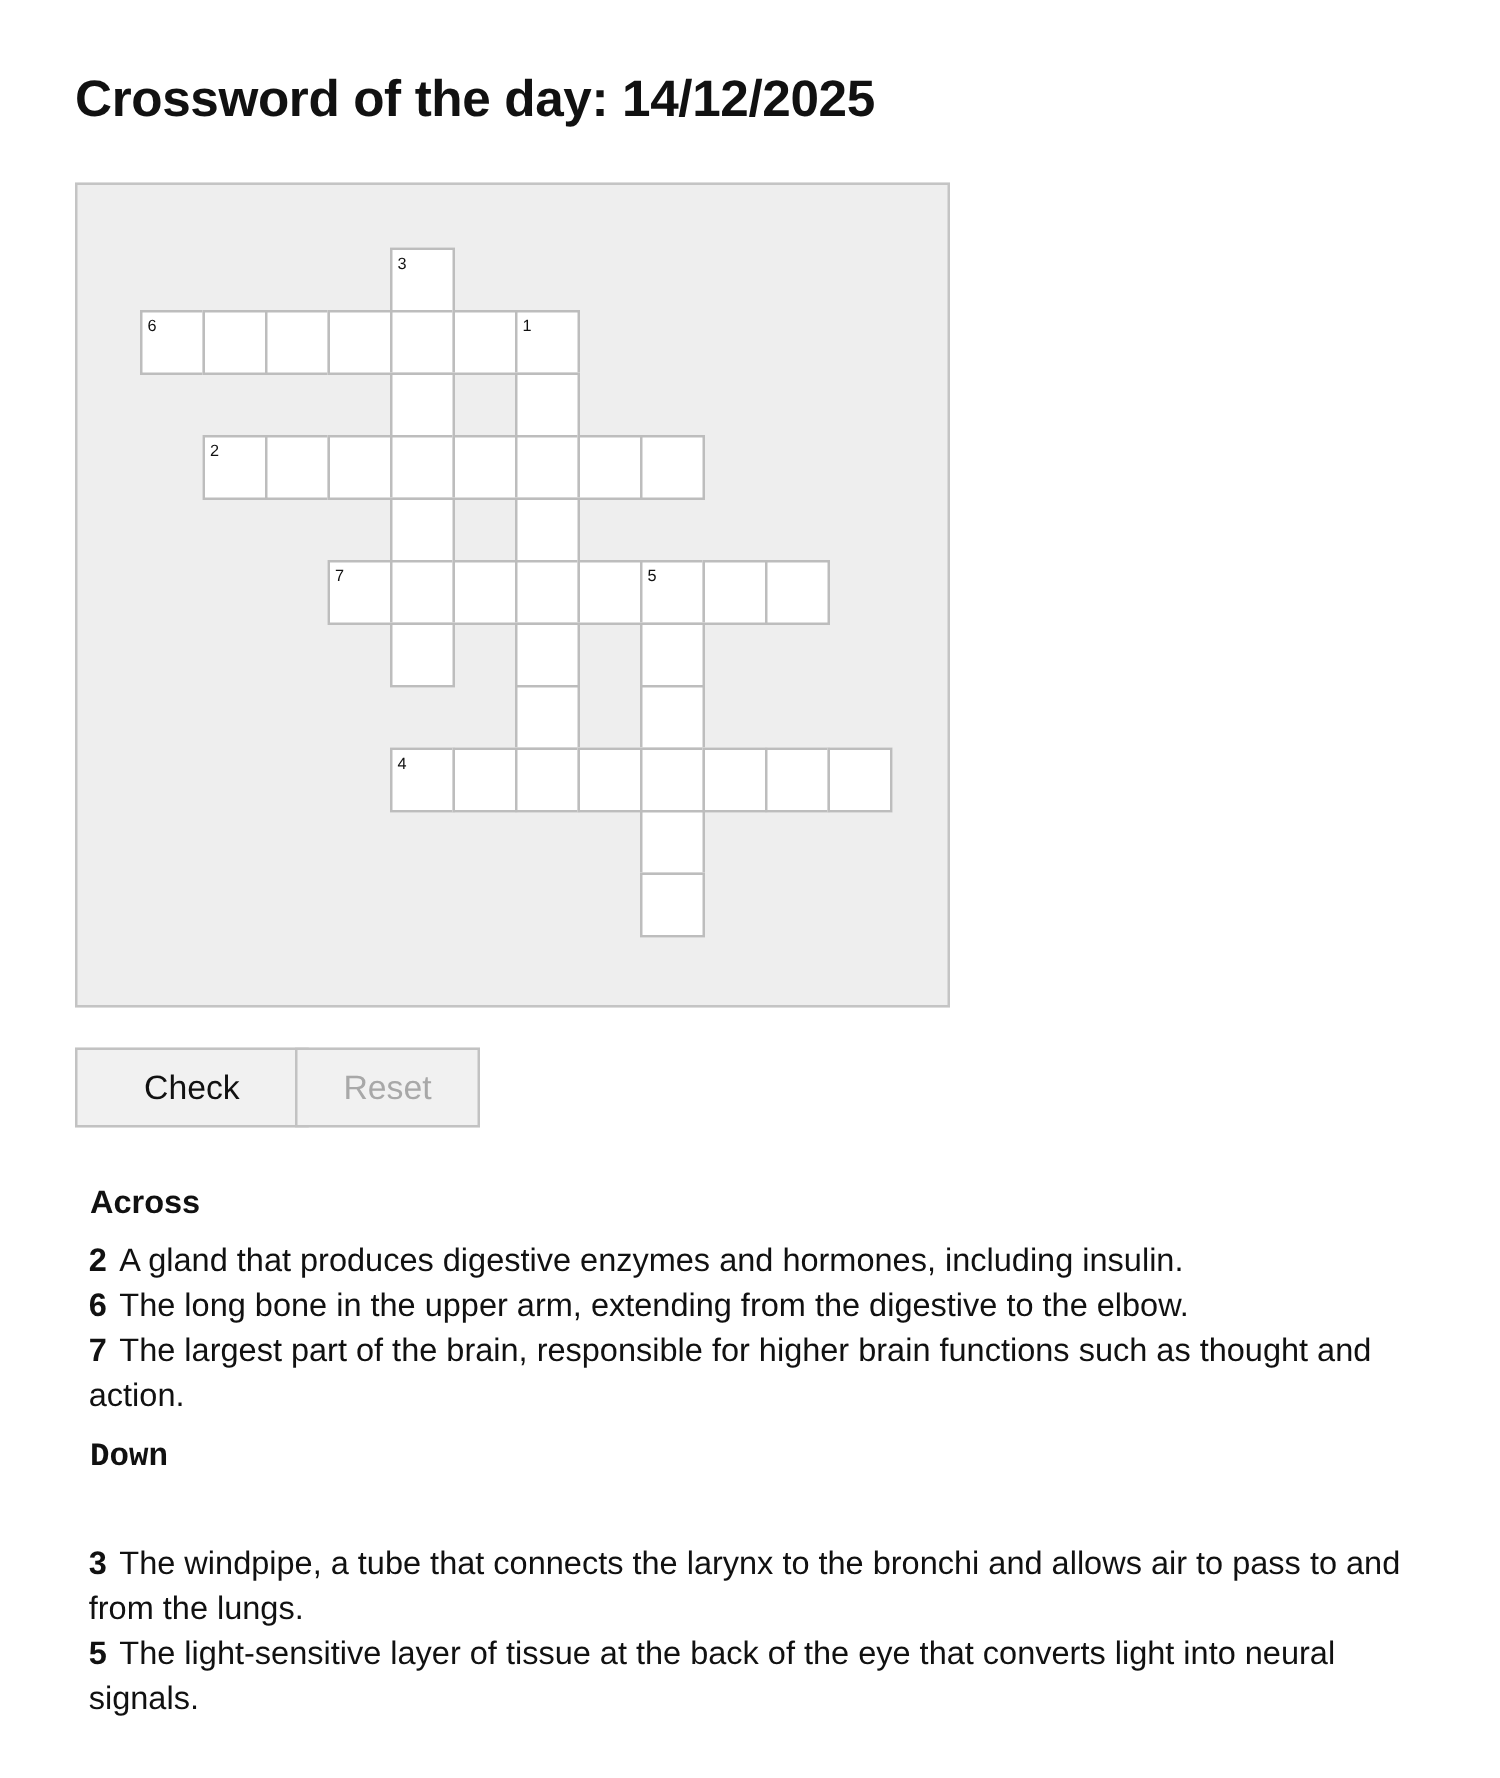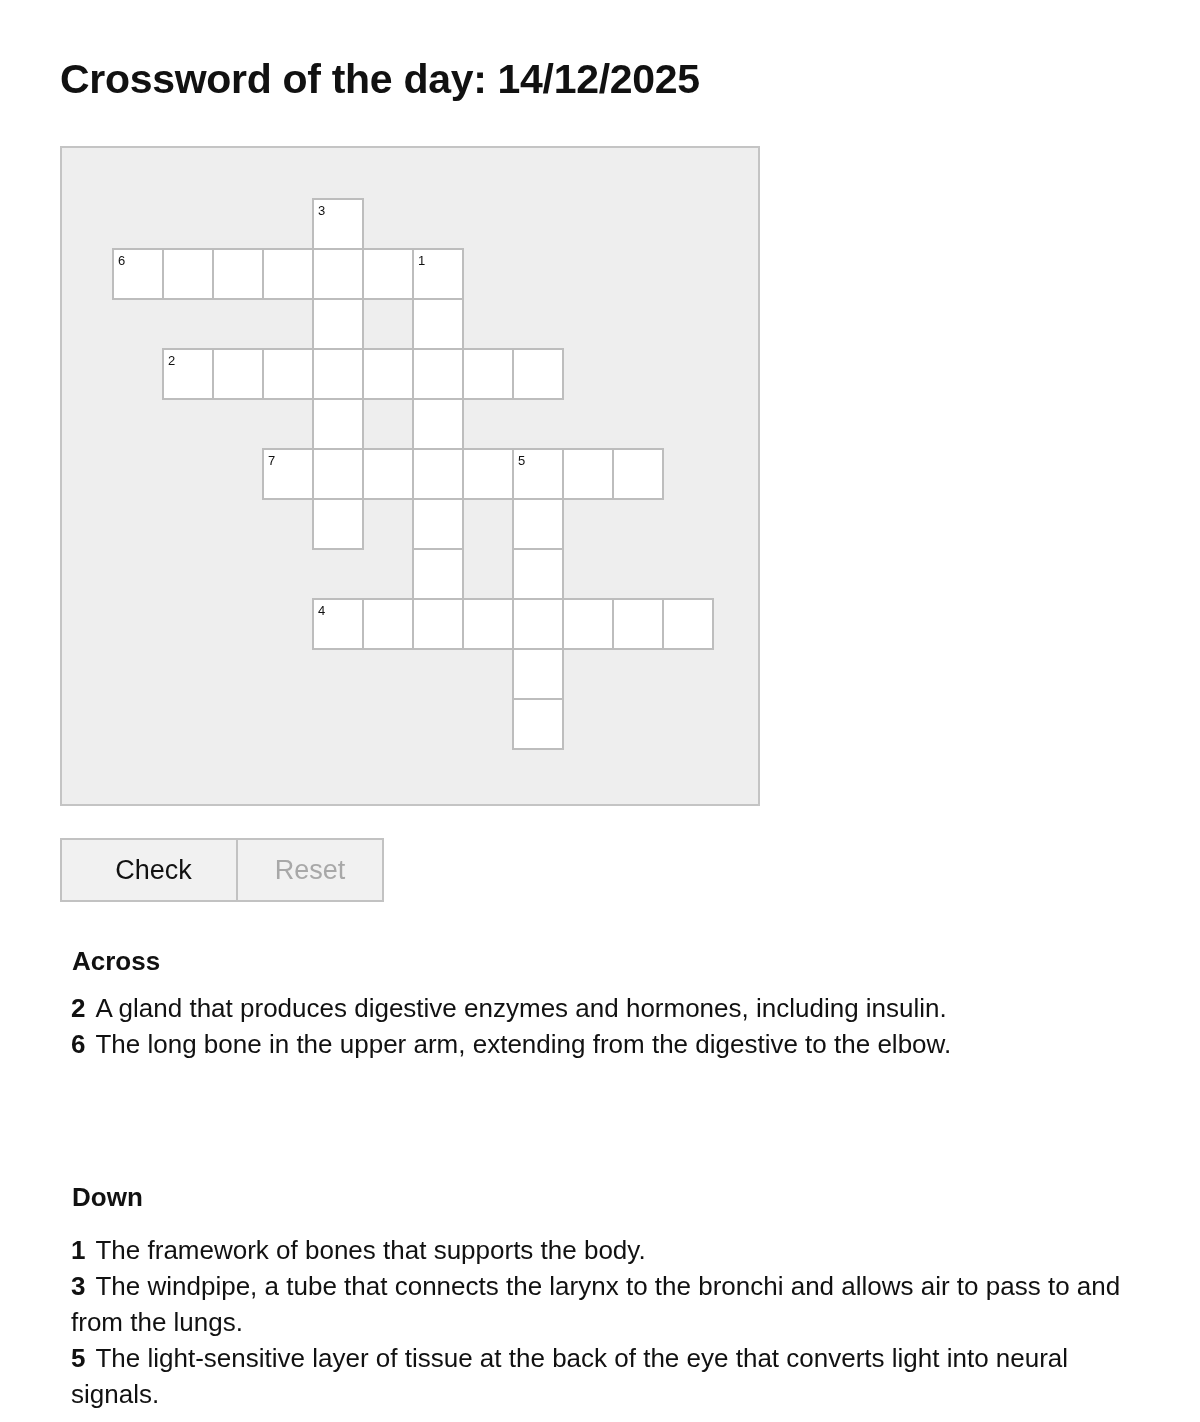--- a/index.html
+++ b/index.html
@@ -191,21 +191,21 @@
       </div>
     </div>
 
   <button class="btn" style="left:60px; width:187px;">Check</button>
   <button class="btn disabled" style="left:236px; width:148px;">Reset</button>
 
   <h2 class="section-title" style="top:934px;">Across</h2>
   <ul class="clues" id="across-list" style="top:979px;">
       <li><span class="cnum">2</span><span>A gland that produces digestive enzymes and hormones, including insulin.</span></li>
       <li><span class="cnum">6</span><span>The long bone in the upper arm, extending from the digestive to the elbow.</span></li>
+      <li><span class="cnum">7</span><span>The largest part of the brain, responsible for higher brain functions such as thought and action.</span></li>
     </ul>
 
-  <h2 class="section-title" style="top:1170px;">Down</h2>
+  <h2 class="section-title" style="top:1138px;font-family:Liberation Mono, monospace;">Down</h2>
   <ul class="clues" id="down-list" style="top:1221px;">
-      <li><span class="cnum">1</span><span>The framework of bones that supports the body.</span></li>
       <li><span class="cnum">3</span><span>The windpipe, a tube that connects the larynx to the bronchi and allows air to pass to and from the lungs.</span></li>
       <li><span class="cnum">5</span><span>The light-sensitive layer of tissue at the back of the eye that converts light into neural signals.</span></li>
     </ul>
 </div>
 
 </body></html>

